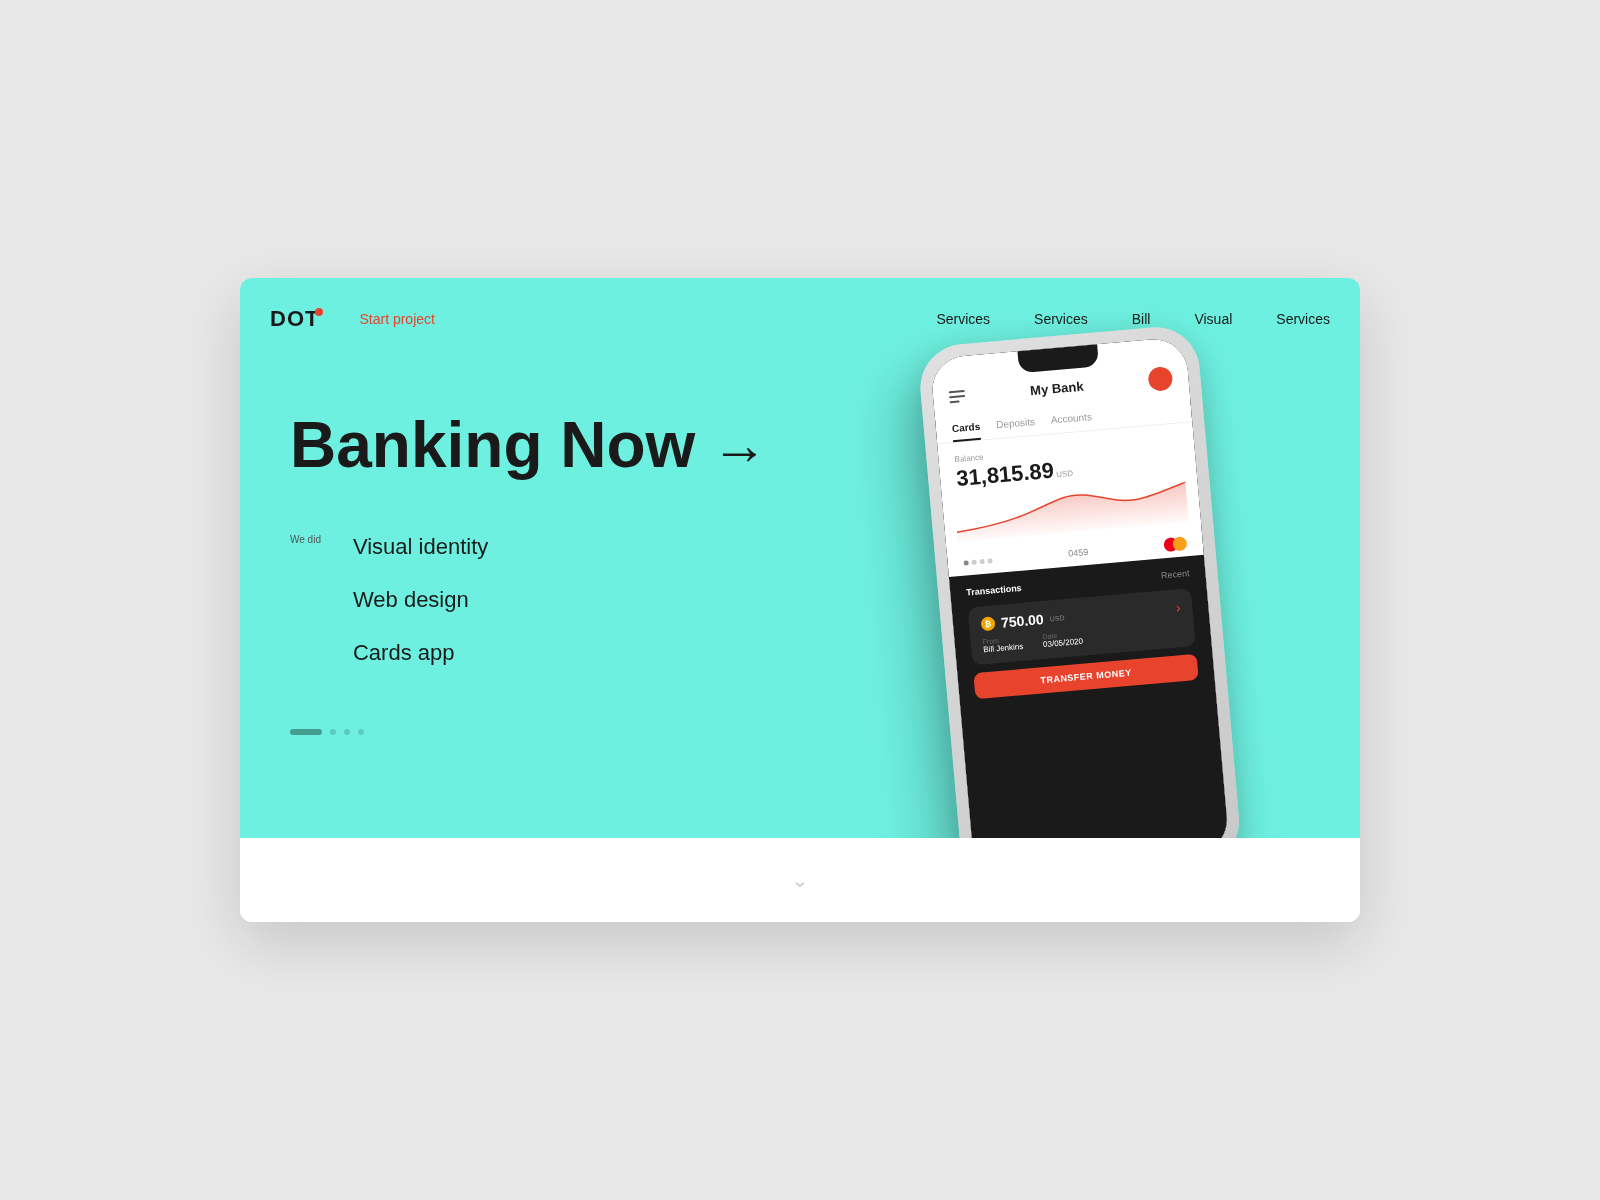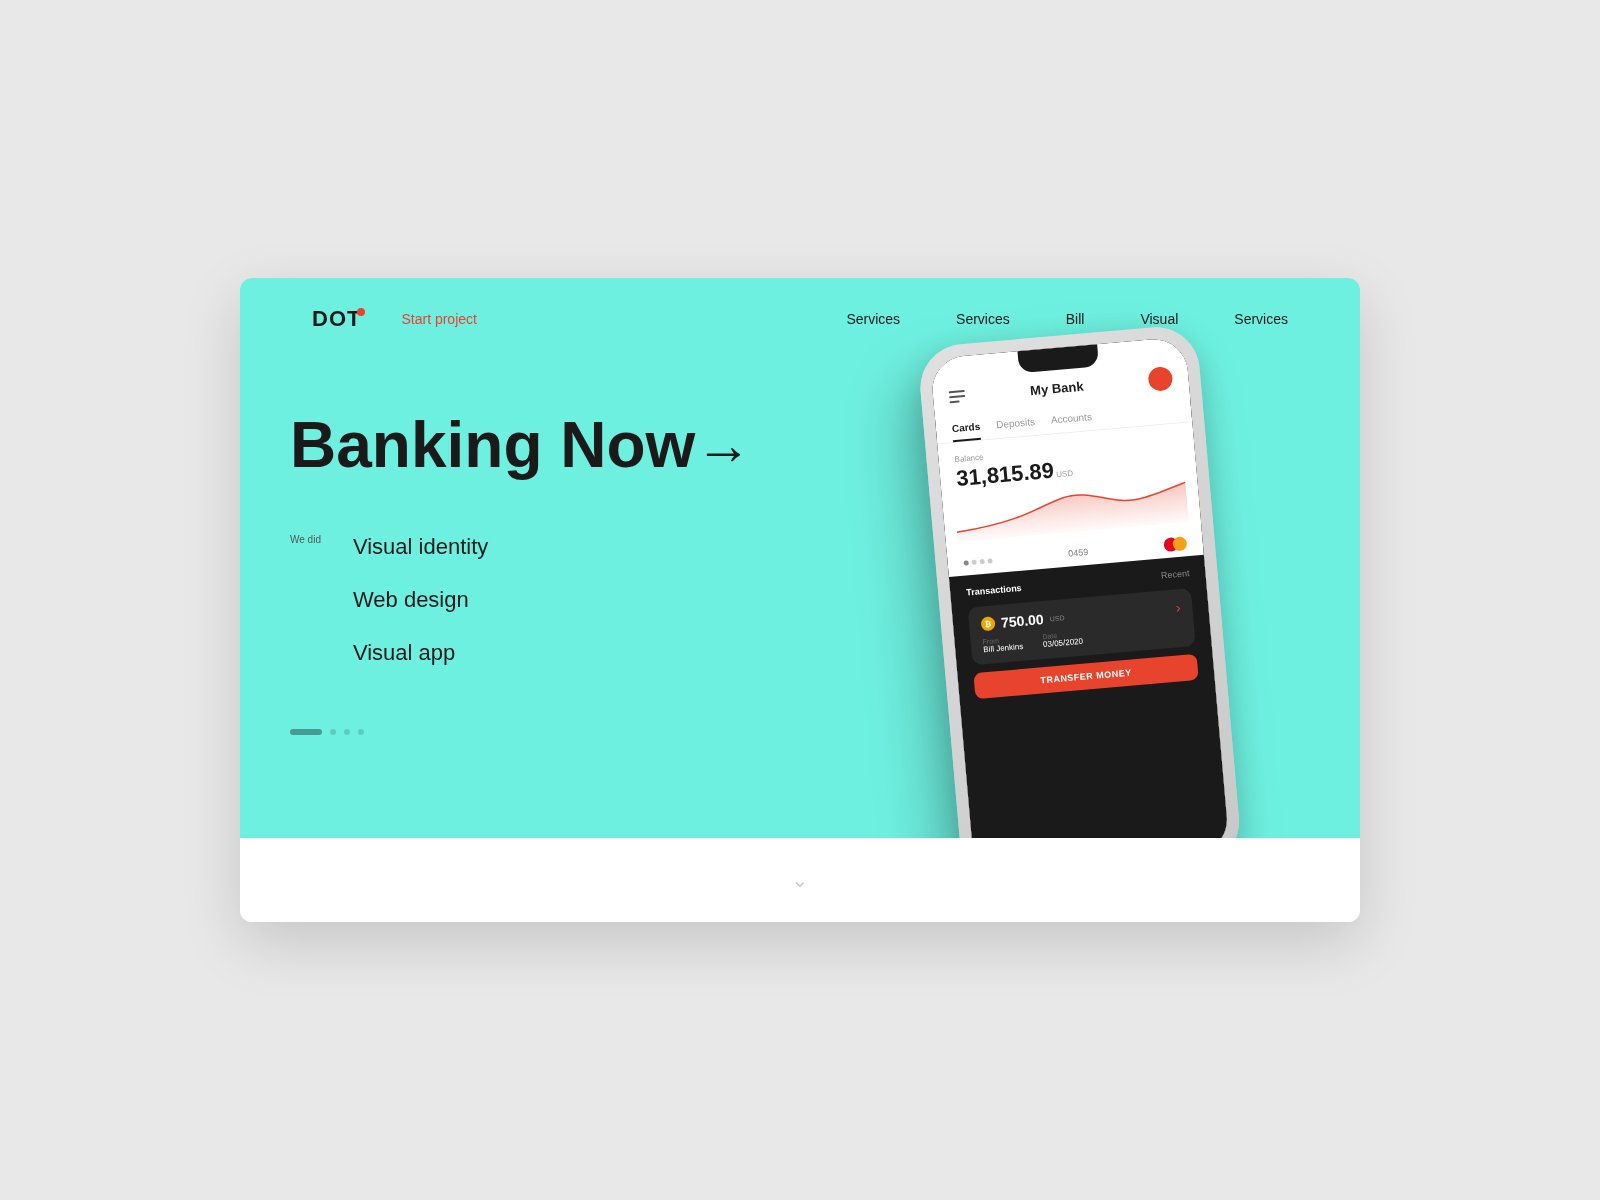--- a/index.html
+++ b/index.html
@@ -27,21 +27,21 @@
       padding: 0;
       position: relative;
       min-height: 560px;
       overflow: hidden;
     }
 
     
     .nav {
       display: flex;
       align-items: center;
-      padding: 28px 72px;
+      padding: 28px 30px;
       position: relative;
       z-index: 10;
     }
 
     .logo {
       display: flex;
       align-items: center;
       gap: 2px;
       font-size: 22px;
       font-weight: 700;
@@ -65,21 +65,21 @@
       font-size: 14px;
       font-weight: 500;
       margin-left: 40px;
       cursor: pointer;
       text-decoration: none;
     }
 
     .nav-links {
       margin-left: auto;
       display: flex;
-      gap: 56px;
+      gap: 44px;
       align-items: center;
     }
 
     .nav-link {
       color: #1a1a1a;
       font-size: 14px;
       font-weight: 400;
       cursor: pointer;
       text-decoration: none;
     }
@@ -98,20 +98,21 @@
     }
 
     .hero-title {
       font-size: 64px;
       font-weight: 700;
       color: #1a1a1a;
       line-height: 1.1;
       margin-bottom: 50px;
       display: flex;
       align-items: center;
+      gap: 16px;
     }
 
     .arrow-right {
       font-size: 56px;
       color: #1a1a1a;
     }
 
     .we-did-section {
       display: flex;
       align-items: flex-start;
@@ -519,21 +520,21 @@
       <div class="hero-text">
         <h1 class="hero-title">
           <span>Banking Now</span>
           <span class="arrow-right">→</span>
         </h1>
         <div class="we-did-section">
           <span class="we-did-label">We did</span>
           <div class="we-did-items">
             <span class="we-did-item">Visual identity</span>
             <span class="we-did-item">Web design</span>
-            <span class="we-did-item">Visual app</span>
+            <span class="we-did-item">Cards app</span>
           </div>
         </div>
       </div>
 
       <div class="phone-area">
         <div class="phone-outer">
           <div class="phone-inner">
             <div class="phone-notch"></div>
             <div class="phone-screen">
 

